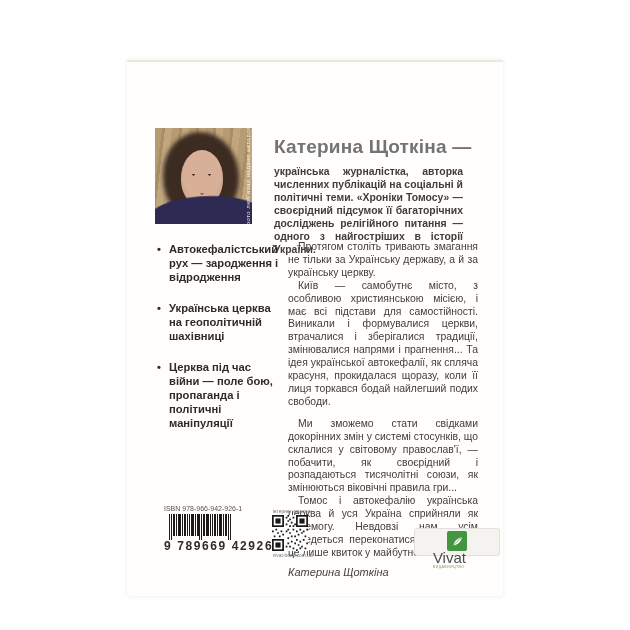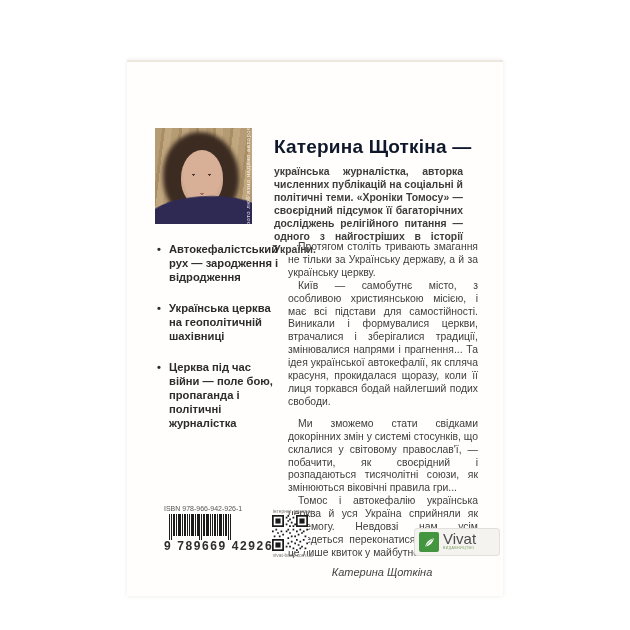--- a/index.html
+++ b/index.html
@@ -36,61 +36,61 @@
   
   .topics{position:absolute;left:30px;top:180px;width:124px;}
   .topic{position:relative;padding-left:12px;font-size:11.2px;line-height:14px;font-weight:700;
          color:#2e2c29;margin-bottom:17px;}
   .topic::before{content:"\2022";position:absolute;left:0;top:0;color:#2e2c29;}
 
   
   .annotation{position:absolute;left:161px;top:179px;width:190px;color:#3f3d3a;}
   .annotation p{margin:0;font-size:10.4px;line-height:12.9px;text-align:justify;text-indent:10px;font-weight:400;}
   .annotation p.gap{margin-top:9px;}
-  .signature{margin-top:6px;text-align:center;font-style:italic;font-size:11px;color:#44423f;padding-right:2px;}
+  .signature{margin-top:6px;text-align:left;font-style:italic;font-size:11px;color:#44423f;padding-right:2px;}
 
   
   .isbn-block{position:absolute;left:37px;top:443px;width:72px;text-align:center;}
   .isbn-label{font-size:7px;color:#55534f;white-space:nowrap;}
   .isbn-block svg{display:block;margin:2px auto 0;}
   .barcode-digits{font-size:12px;letter-spacing:1.6px;color:#2f2d2a;margin-top:-1px;white-space:nowrap;font-weight:bold;}
 
   .qr-block{position:absolute;left:142px;top:446px;width:42px;text-align:center;}
   .qr-label{font-size:6px;color:#7a7874;white-space:nowrap;transform:scale(.82);}
   .qr-block svg{display:block;margin:1px auto;}
 
   .publisher-logo{position:absolute;left:287px;top:466px;width:86px;height:28px;background:#f4f3f0;
-         border:1px solid #e2e0da;border-radius:3px;display:flex;align-items:center;padding:2px 4px;box-sizing:border-box;}
+         border:1px solid #e2e0da;border-radius:3px;display:flex;align-items:center;padding:2px 4px;box-sizing:border-box;flex-direction:column;}
   .logo-leaf{width:20px;height:20px;border-radius:2px;background:#44953f;flex:none;
          display:flex;align-items:center;justify-content:center;}
   .logo-text{margin-left:4px;line-height:1;}
   .publisher-name{font-size:15px;color:#4c4c4c;line-height:14px;}
   .publisher-subtitle{font-size:6px;color:#7a9f5f;letter-spacing:.6px;transform:scale(.6);transform-origin:left top;white-space:nowrap;}
 </style>
 </head>
 <body>
 
 <div class="page">
   <div class="book">
 
     <div class="photo">
       <div class="hair"></div>
       <div class="face"></div>
       <div class="features"></div>
       <div class="clothes"></div>
       <div class="photo-caption">фото люб'язно надано автором</div>
     </div>
 
-    <div class="author-name" id="author-name" style="color: #0f172a;">Катерина Щоткіна —</div>
+    <div class="author-name" id="author-name" style="color: #737373;">Катерина Щоткіна —</div>
     <div class="author-bio">українська журналістка, авторка численних публікацій на соціальні й політичні теми. «Хроніки Томосу» — своєрідний підсумок її багаторічних досліджень релігійного питання — одного з найгостріших в історії України.</div>
 
     <div class="topics">
       <div class="topic">Автокефалістський рух — зародження і відродження</div>
       <div class="topic">Українська церква на геополітичній шахівниці</div>
-      <div class="topic">Церква під час війни — поле бою, пропаганда і політичні журналістка</div>
+      <div class="topic">Церква під час війни — поле бою, пропаганда і політичні маніпуляції</div>
     </div>
 
     <div class="annotation">
       <p>Протягом століть тривають змагання не тільки за Українську державу, а й за українську церкву.</p>
       <p>Київ — самобутнє місто, з особливою християнською місією, і має всі підстави для самостійності. Виникали і формувалися церкви, втрачалися і зберігалися традиції, змінювалися напрями і прагнення... Та ідея української автокефалії, як спляча красуня, прокидалася щоразу, коли її лиця торкався бодай найлегший подих свободи.</p>
       <p class="gap">Ми зможемо стати свідками докорінних змін у системі стосунків, що склалися у світовому православ'ї, — побачити, як своєрідний і розпадаються тисячолітні союзи, як змінюються віковічні правила гри...</p>
       <p>Томос і автокефалію українська церква й уся Україна сприйняли як перемогу. Невдовзі нам усім доведеться переконатися в тому, що це лише квиток у майбутнє.</p>
       <div class="signature">Катерина Щоткіна</div>
     </div>
 

